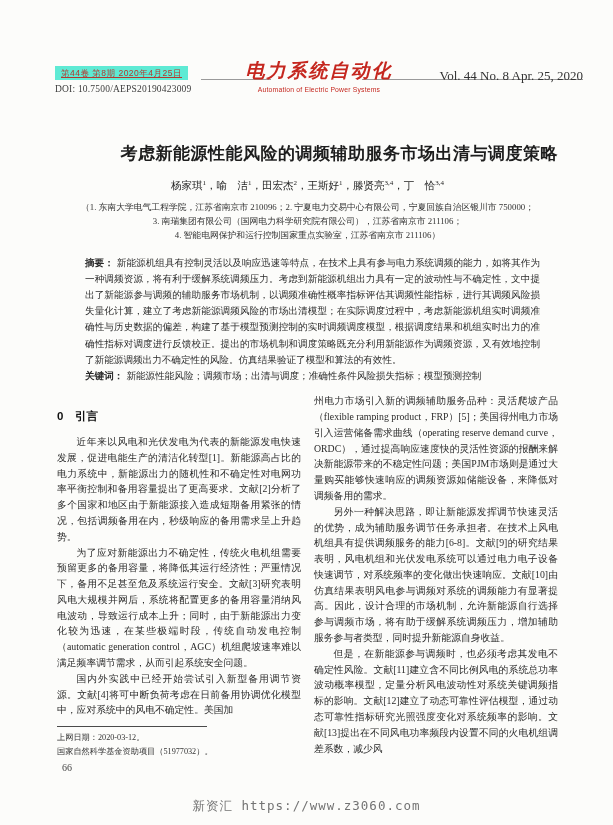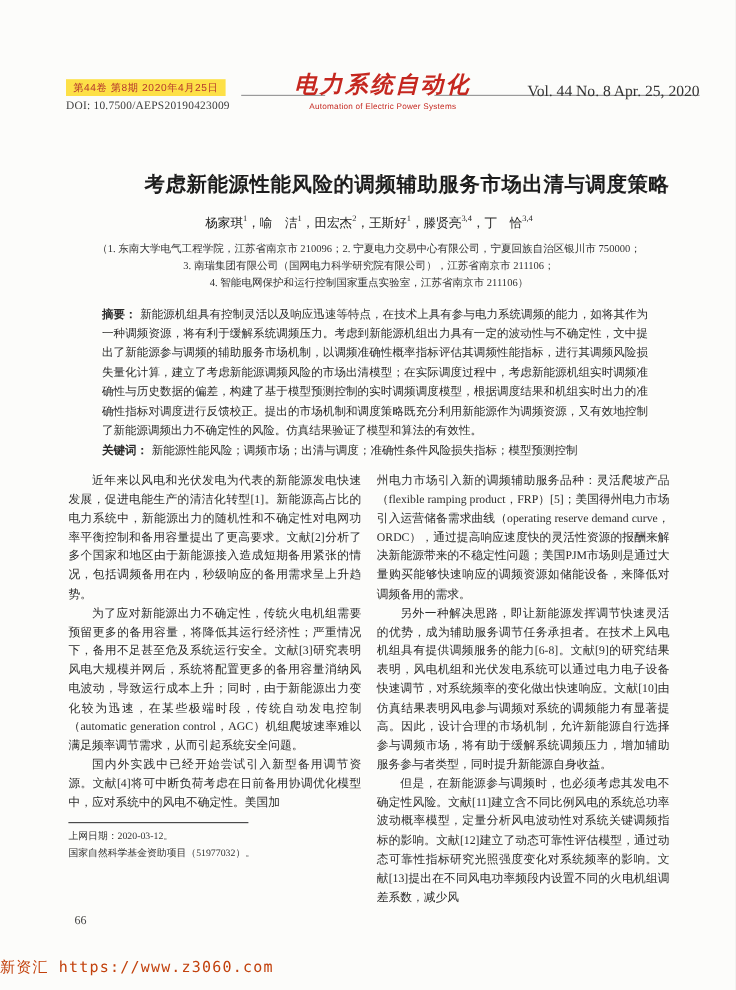--- a/index.html
+++ b/index.html
@@ -6,23 +6,24 @@
   .page {
     position:relative; width:613px; height:825px; margin:0 auto;
     background:#fcfcfa; overflow:hidden;
     font-family:"Liberation Serif", serif; color:#2b2b2b;
     -webkit-font-smoothing:antialiased;
   }
 
   
   .journal-header { position:relative; margin:64px 30px 0 55px; height:48px; }
   .issue-badge {
-    position:absolute; left:0; top:2px; background:#fde047; color:#b5372d;
+    position:absolute; left:0; top:2px; background:#5eead4; color:#b5372d;
     font-size:8.5px; line-height:12px; padding:1px 6px; letter-spacing:0.5px;
     font-family:"Liberation Sans", sans-serif;
+    text-decoration:underline;
   }
   .doi { position:absolute; left:0; top:20px; font-size:9.5px; color:#3d3d3d; letter-spacing:0.2px; }
   .logo-wrap { position:absolute; left:50%; top:-6px; transform:translateX(-50%); text-align:center; white-space:nowrap; }
   .logo-cn {
     font-size:19px; font-weight:bold; font-style:italic; color:#c5271f;
     letter-spacing:2px; font-family:"Liberation Serif", serif;
   }
   .logo-en { font-size:6.8px; color:#c5271f; margin-top:2px; letter-spacing:0.2px; font-family:"Liberation Sans", sans-serif; }
   .issue-en { position:absolute; right:0; top:4px; font-size:13px; color:#333; }
   .hrule { position:absolute; border-top:1px solid #9a9a9a; height:0; }
@@ -58,22 +59,22 @@
 
   
   .footnote-block { margin-top:8px; }
   .footnote-divider { width:150px; border-top:1px solid #4a4a4a; margin-bottom:4px; }
   .footnotes { font-size:8.2px; line-height:13.5px; color:#333; }
   .footnotes div { text-indent:0; }
 
   
   .page-number { position:absolute; left:62px; bottom:52px; font-size:10px; color:#444; }
   .watermark {
-    position:absolute; left:0; right:0; bottom:10px; 
-    font-size:12.5px; letter-spacing:1px; color:#c2410c;
+    position:absolute; left:0; right:0; bottom:10px; text-align:center;
+    font-size:12.5px; letter-spacing:1px; color:#737373;
     font-family:"DejaVu Sans Mono", monospace; text-decoration:none;
   }
 </style>
 </head>
 <body>
 
 <div class="page">
 
   <div class="journal-header">
     <div class="issue-badge">第44卷 第8期 2020年4月25日</div>
@@ -99,20 +100,21 @@
         <div>4. 智能电网保护和运行控制国家重点实验室，江苏省南京市 211106）</div>
       </div>
 
     <div class="abstract-block">
       <p><span class="inline-label">摘要：</span><span>新能源机组具有控制灵活以及响应迅速等特点，在技术上具有参与电力系统调频的能力，如将其作为一种调频资源，将有利于缓解系统调频压力。考虑到新能源机组出力具有一定的波动性与不确定性，文中提出了新能源参与调频的辅助服务市场机制，以调频准确性概率指标评估其调频性能指标，进行其调频风险损失量化计算，建立了考虑新能源调频风险的市场出清模型；在实际调度过程中，考虑新能源机组实时调频准确性与历史数据的偏差，构建了基于模型预测控制的实时调频调度模型，根据调度结果和机组实时出力的准确性指标对调度进行反馈校正。提出的市场机制和调度策略既充分利用新能源作为调频资源，又有效地控制了新能源调频出力不确定性的风险。仿真结果验证了模型和算法的有效性。</span></p>
       <p class="keywords-line"><span class="inline-label">关键词：</span><span>新能源性能风险；调频市场；出清与调度；准确性条件风险损失指标；模型预测控制</span></p>
     </div>
 
     <div class="columns">
       <div class="col col-left">
+        <div class="section-heading">0　引言</div>
         <div>
             <p>近年来以风电和光伏发电为代表的新能源发电快速发展，促进电能生产的清洁化转型[1]。新能源高占比的电力系统中，新能源出力的随机性和不确定性对电网功率平衡控制和备用容量提出了更高要求。文献[2]分析了多个国家和地区由于新能源接入造成短期备用紧张的情况，包括调频备用在内，秒级响应的备用需求呈上升趋势。</p>
             <p>为了应对新能源出力不确定性，传统火电机组需要预留更多的备用容量，将降低其运行经济性；严重情况下，备用不足甚至危及系统运行安全。文献[3]研究表明风电大规模并网后，系统将配置更多的备用容量消纳风电波动，导致运行成本上升；同时，由于新能源出力变化较为迅速，在某些极端时段，传统自动发电控制（automatic generation control，AGC）机组爬坡速率难以满足频率调节需求，从而引起系统安全问题。</p>
             <p>国内外实践中已经开始尝试引入新型备用调节资源。文献[4]将可中断负荷考虑在日前备用协调优化模型中，应对系统中的风电不确定性。美国加</p>
           </div>
         <div class="footnote-block">
           <div class="footnote-divider"></div>
           <div class="footnotes">
               <div>上网日期：2020-03-12。</div>
               <div>国家自然科学基金资助项目（51977032）。</div>

